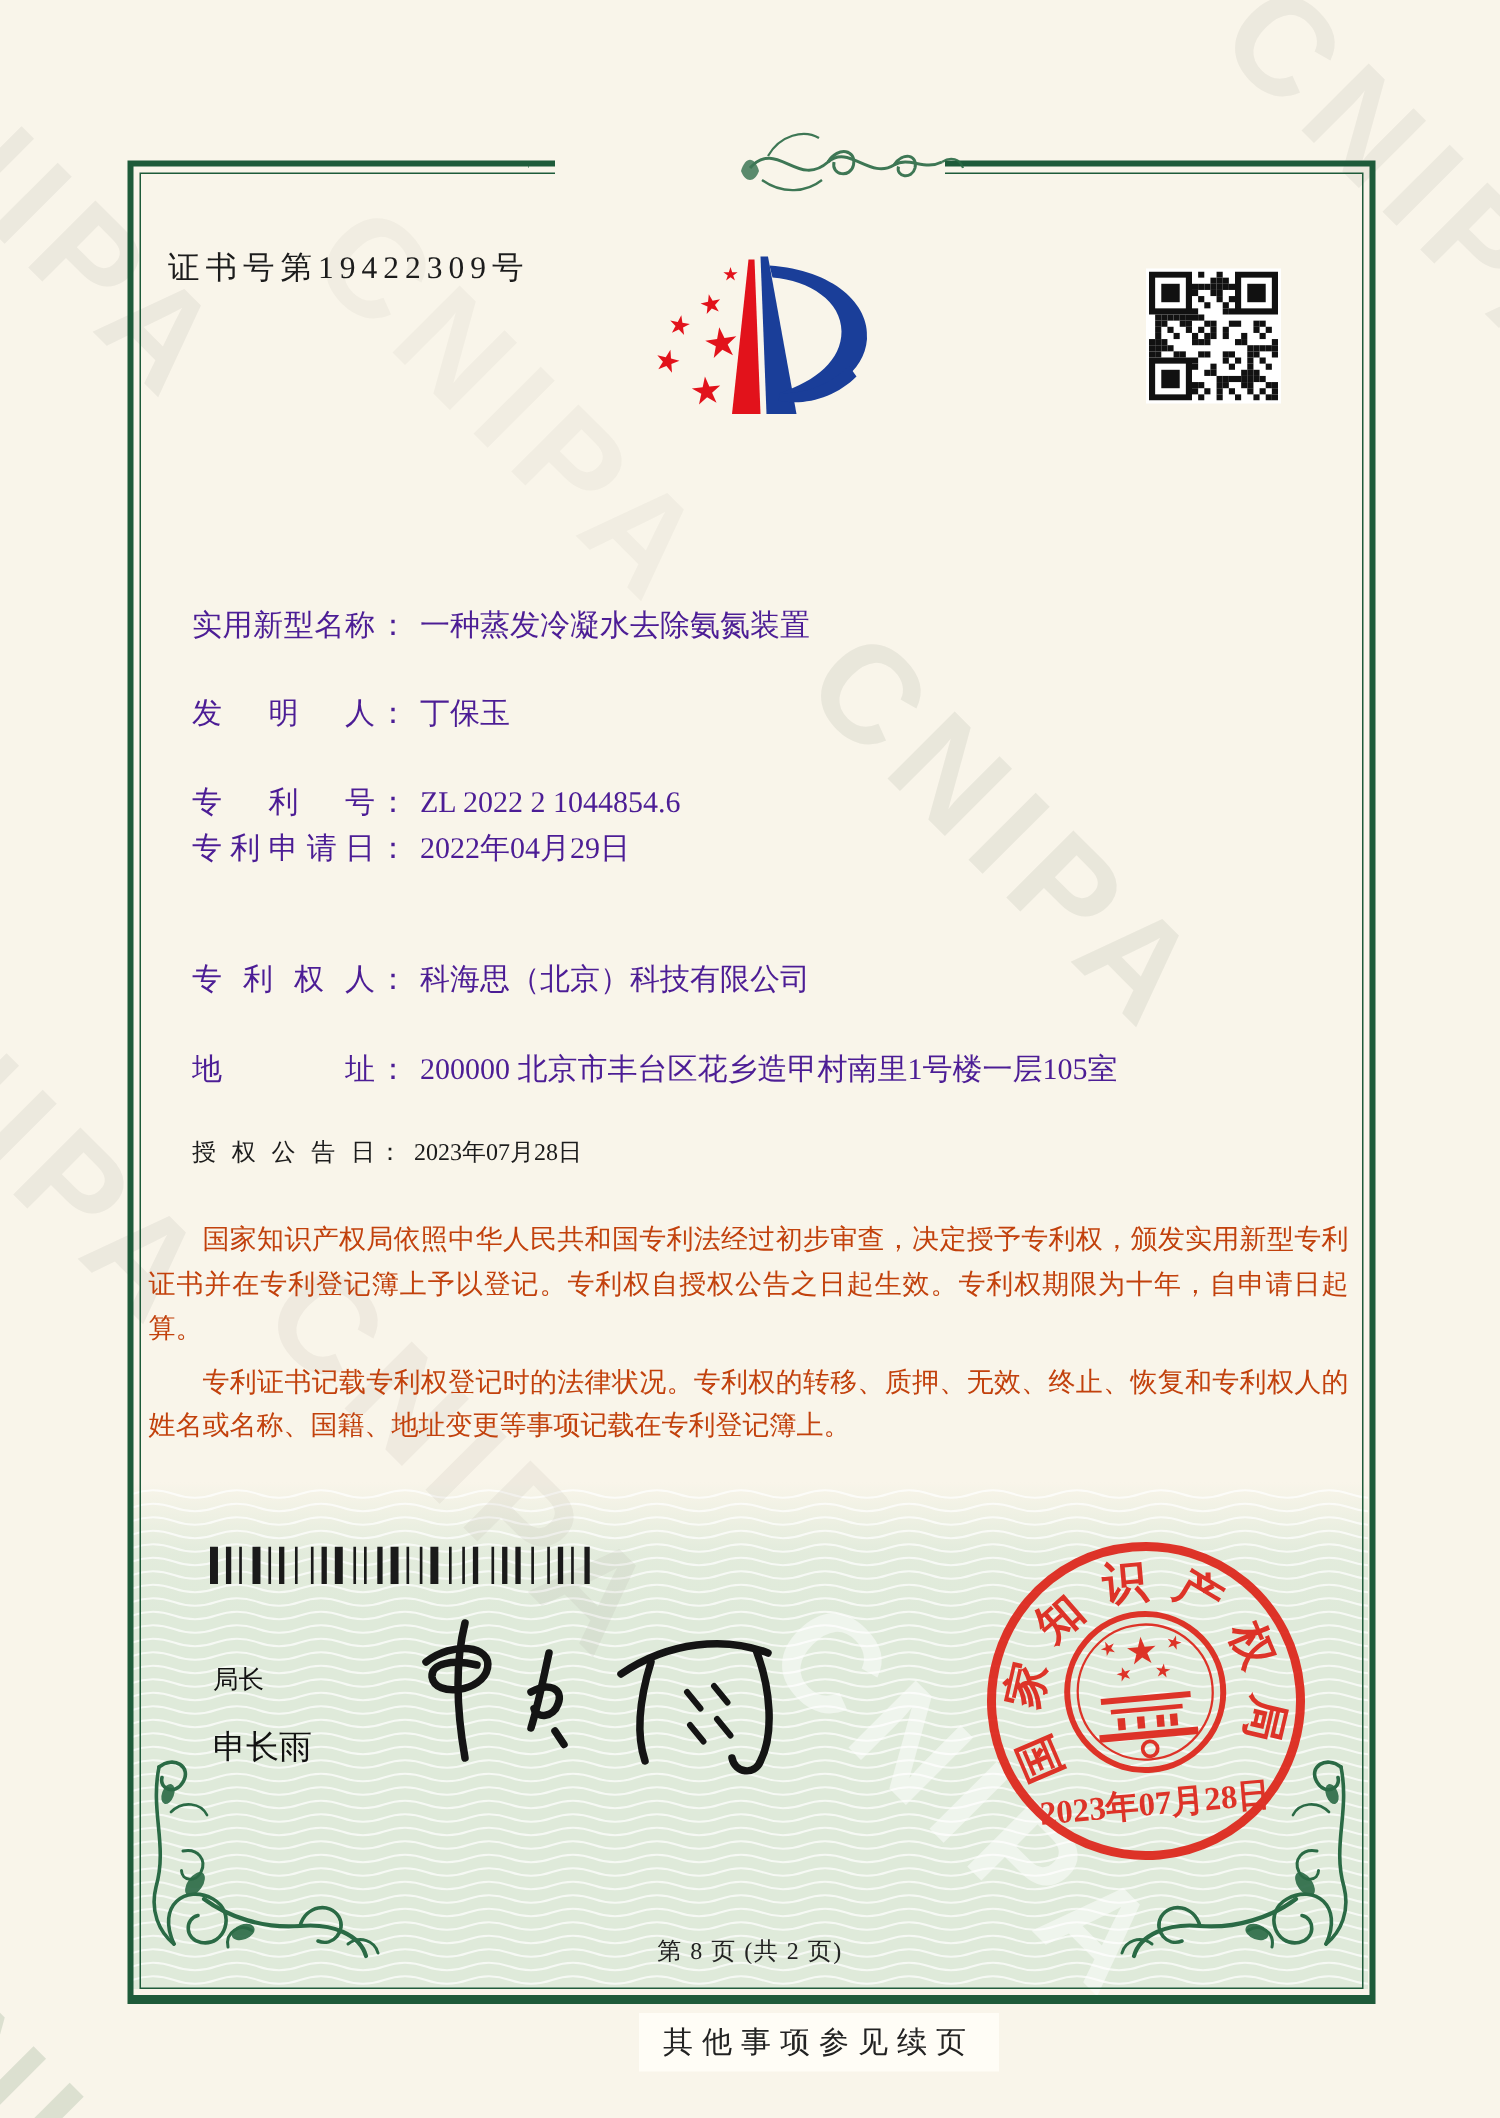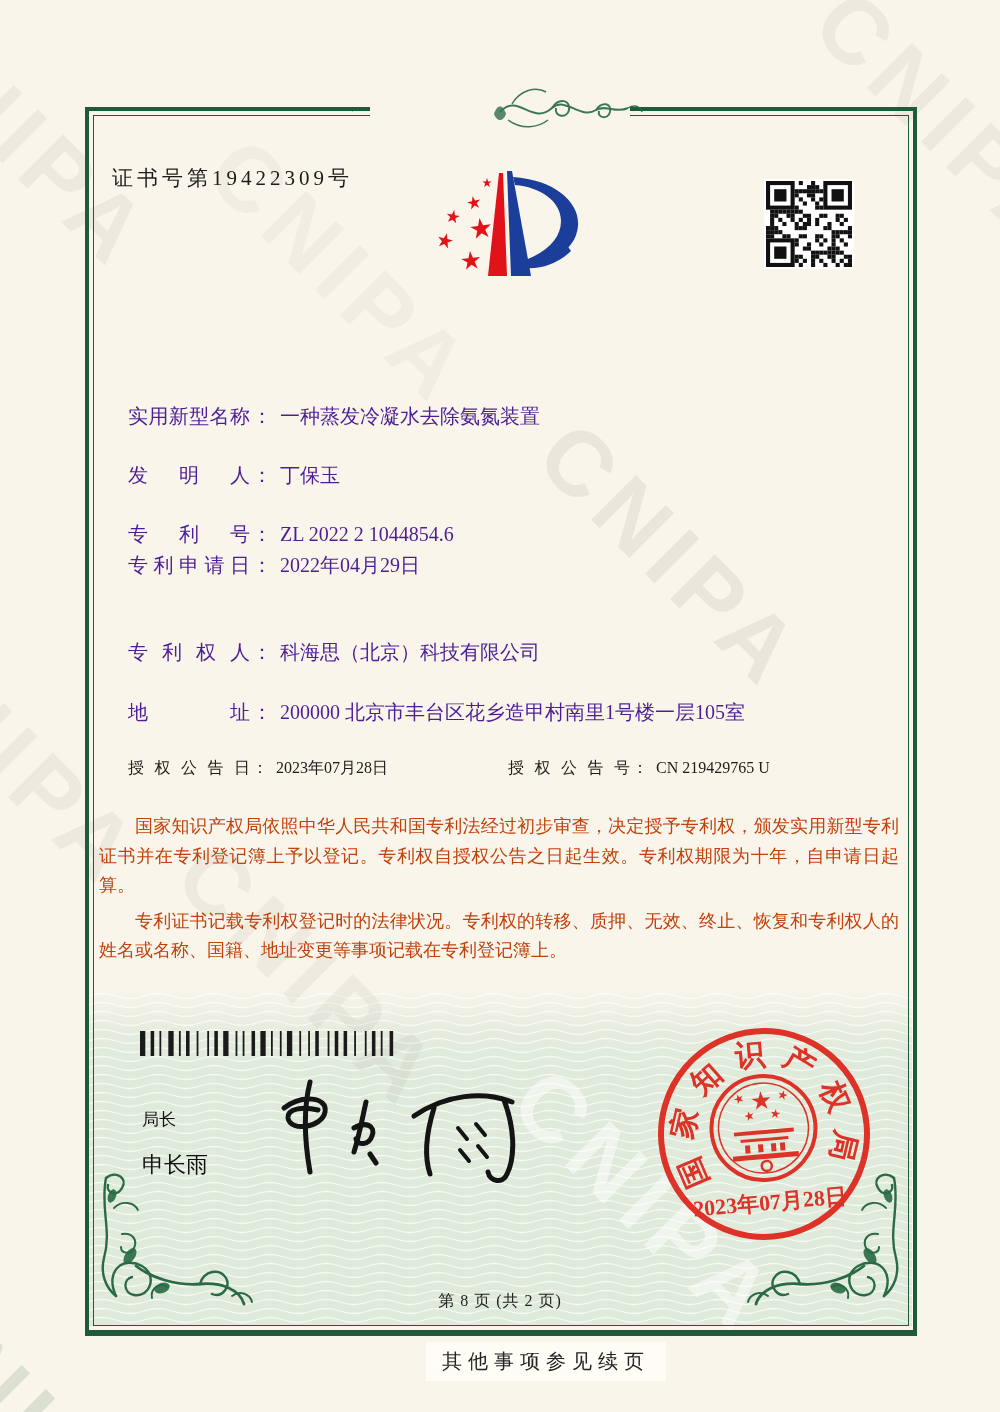--- a/index.html
+++ b/index.html
@@ -373,23 +373,20 @@
     </div>
     <div class="field f5">
       <span class="flabel">地址</span><span class="fcolon">：</span><span>200000 北京市丰台区花乡造甲村南里1号楼一层105室</span>
     </div>
 
     <div class="grant-row">
       <span class="g-wrap">
         <span>
           <span class="flabel">授权公告日</span><span class="fcolon">：</span><span>2023年07月28日</span>
         </span>
-        <span class="grant-no">
-          <span class="flabel">授权公告号</span><span class="fcolon">：</span><span>CN 219429765 U</span>
-        </span>
       </span>
     </div>
 
     <div class="paras">
       <p>国家知识产权局依照中华人民共和国专利法经过初步审查，决定授予专利权，颁发实用新型专利证书并在专利登记簿上予以登记。专利权自授权公告之日起生效。专利权期限为十年，自申请日起算。</p>
       <p>专利证书记载专利权登记时的法律状况。专利权的转移、质押、无效、终止、恢复和专利权人的姓名或名称、国籍、地址变更等事项记载在专利登记簿上。</p>
     </div>
 
     <svg class="barcode" id="barcode" preserveAspectRatio="none" viewBox="0 0 296 25">
         <rect x="0" y="0" width="6" height="25" fill="#1a1a1a"></rect>

